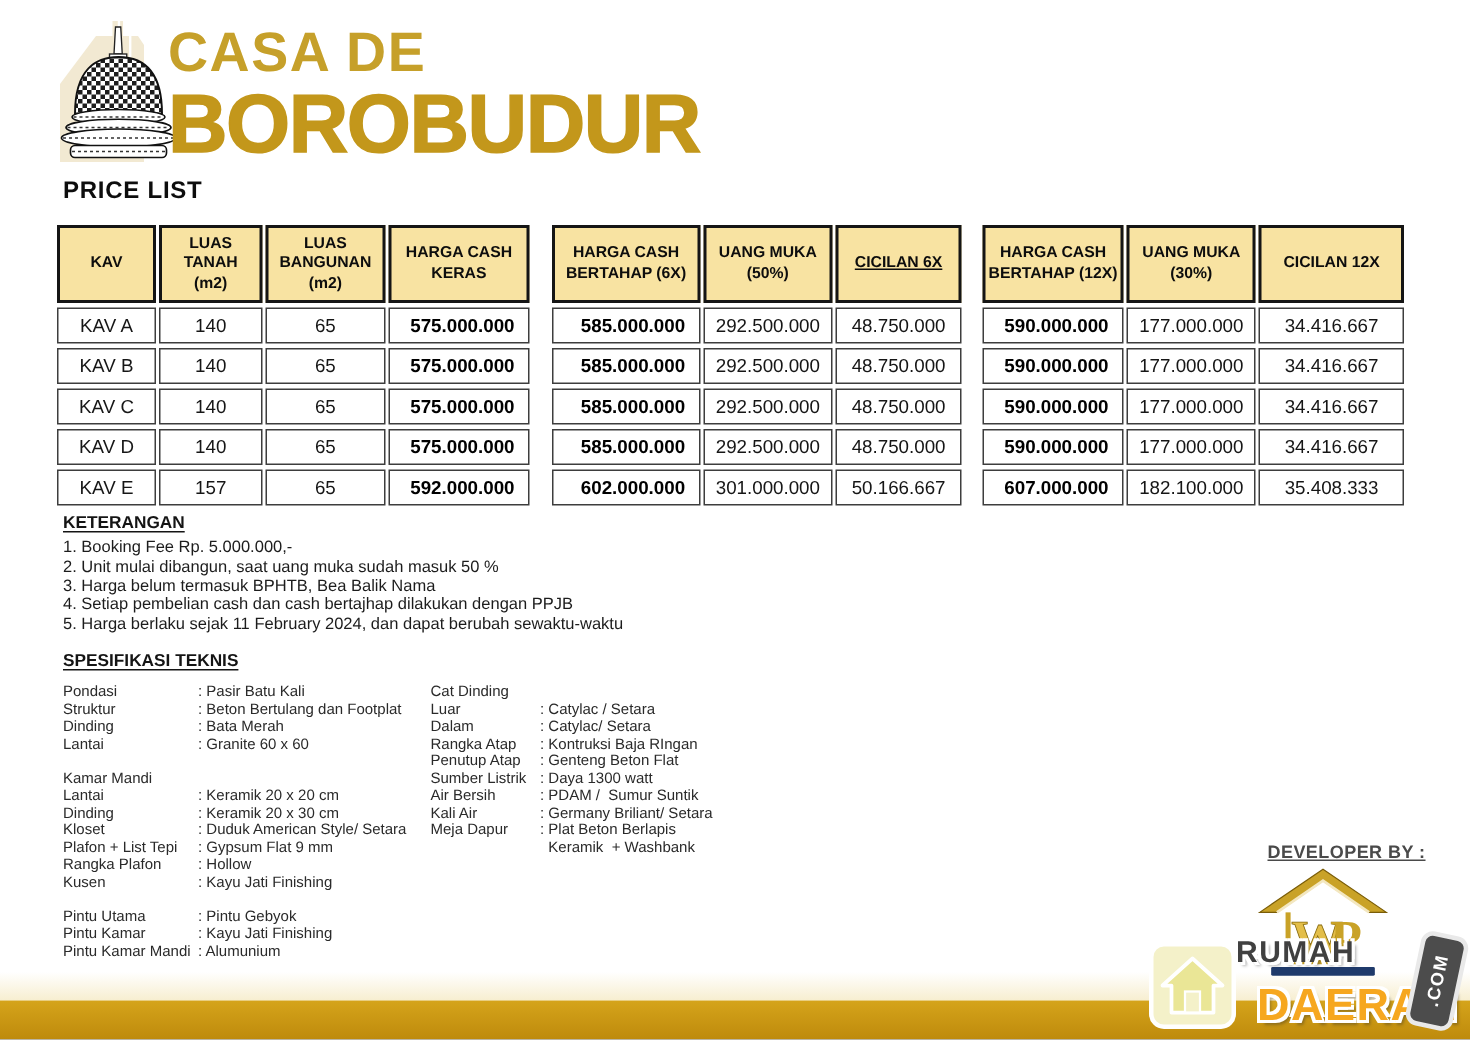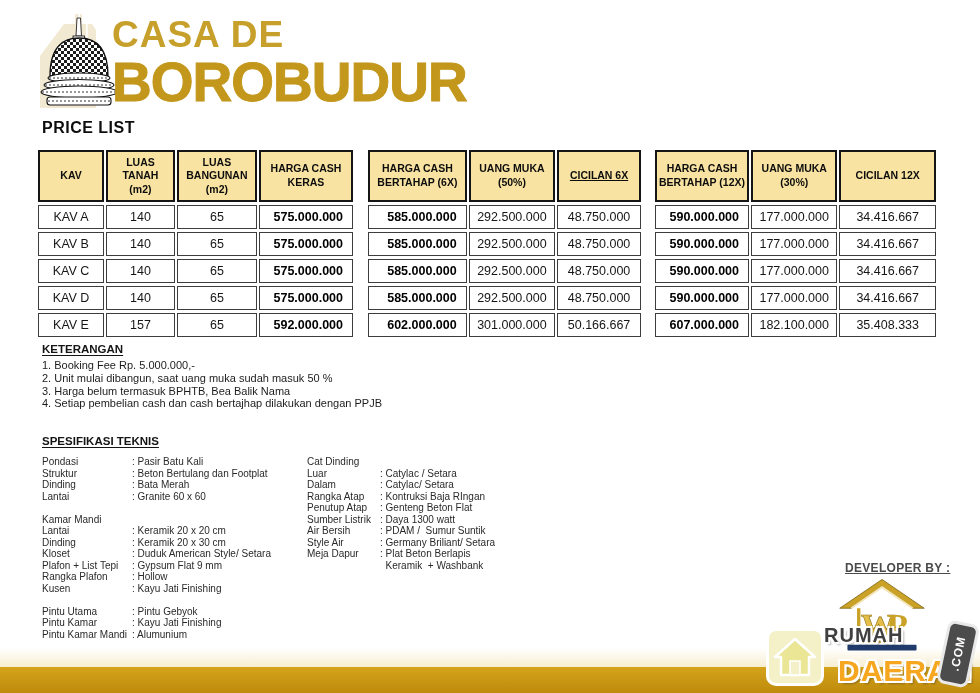--- a/index.html
+++ b/index.html
@@ -30,21 +30,21 @@
   
   .keterangan{position:absolute;left:42px;top:343px;}
   .section-title{font-size:11.5px;font-weight:bold;text-decoration:underline;text-underline-offset:2px;color:#141414;}
   .keterangan-list{margin-top:4px;font-size:11px;line-height:12.8px;color:#1c1c1c;}
 
   
   .spesifikasi{position:absolute;left:42px;top:435px;}
   .spec-cols{position:absolute;left:42px;top:456px;width:620px;}
   .spec-col{position:absolute;top:0;font-size:10px;line-height:11.5px;color:#2a2a2a;}
   .spec-col.left{left:0;width:250px;}
-  .spec-col.right{left:245px;width:240px;margin-left:20px;}
+  .spec-col.right{left:245px;width:240px;}
   .spec-row{display:flex;min-height:11.5px;}
   .spec-col.left .spec-label{flex:0 0 90px;}
   .spec-col.right .spec-label{flex:0 0 73px;}
   .spec-value{flex:1;white-space:pre;}
 
   
   .developer-label{position:absolute;left:845px;top:561px;font-size:12px;font-weight:bold;color:#4a4a4a;
        text-decoration:underline;text-underline-offset:1px;letter-spacing:.3px;z-index:2;}
   .developer-logo{position:absolute;left:834px;top:573px;width:96px;height:82px;z-index:2;}
 
@@ -228,20 +228,21 @@
       </div>
   </div>
 
   <div class="keterangan">
     <div class="section-title">KETERANGAN</div>
     <div class="keterangan-list">
         <div>1. Booking Fee Rp. 5.000.000,-</div>
         <div>2. Unit mulai dibangun, saat uang muka sudah masuk 50 %</div>
         <div>3. Harga belum termasuk BPHTB, Bea Balik Nama</div>
         <div>4. Setiap pembelian cash dan cash bertajhap dilakukan dengan PPJB</div>
+        <div>5. Harga berlaku sejak 11 February 2024, dan dapat berubah sewaktu-waktu</div>
       </div>
   </div>
 
   <div class="spesifikasi">
     <div class="section-title">SPESIFIKASI TEKNIS</div>
   </div>
   <div class="spec-cols">
     <div class="spec-col left">
         <div class="spec-row">
           <span class="spec-label">Pondasi</span>
@@ -331,21 +332,21 @@
         </div>
         <div class="spec-row">
           <span class="spec-label">Sumber Listrik</span>
           <span class="spec-value">: Daya 1300 watt</span>
         </div>
         <div class="spec-row">
           <span class="spec-label">Air Bersih</span>
           <span class="spec-value">: PDAM /  Sumur Suntik</span>
         </div>
         <div class="spec-row">
-          <span class="spec-label">Style Air</span>
+          <span class="spec-label">Kali Air</span>
           <span class="spec-value">: Germany Briliant/ Setara</span>
         </div>
         <div class="spec-row">
           <span class="spec-label">Meja Dapur</span>
           <span class="spec-value">: Plat Beton Berlapis</span>
         </div>
         <div class="spec-row">
           <span class="spec-label"></span>
           <span class="spec-value">  Keramik  + Washbank</span>
         </div>

